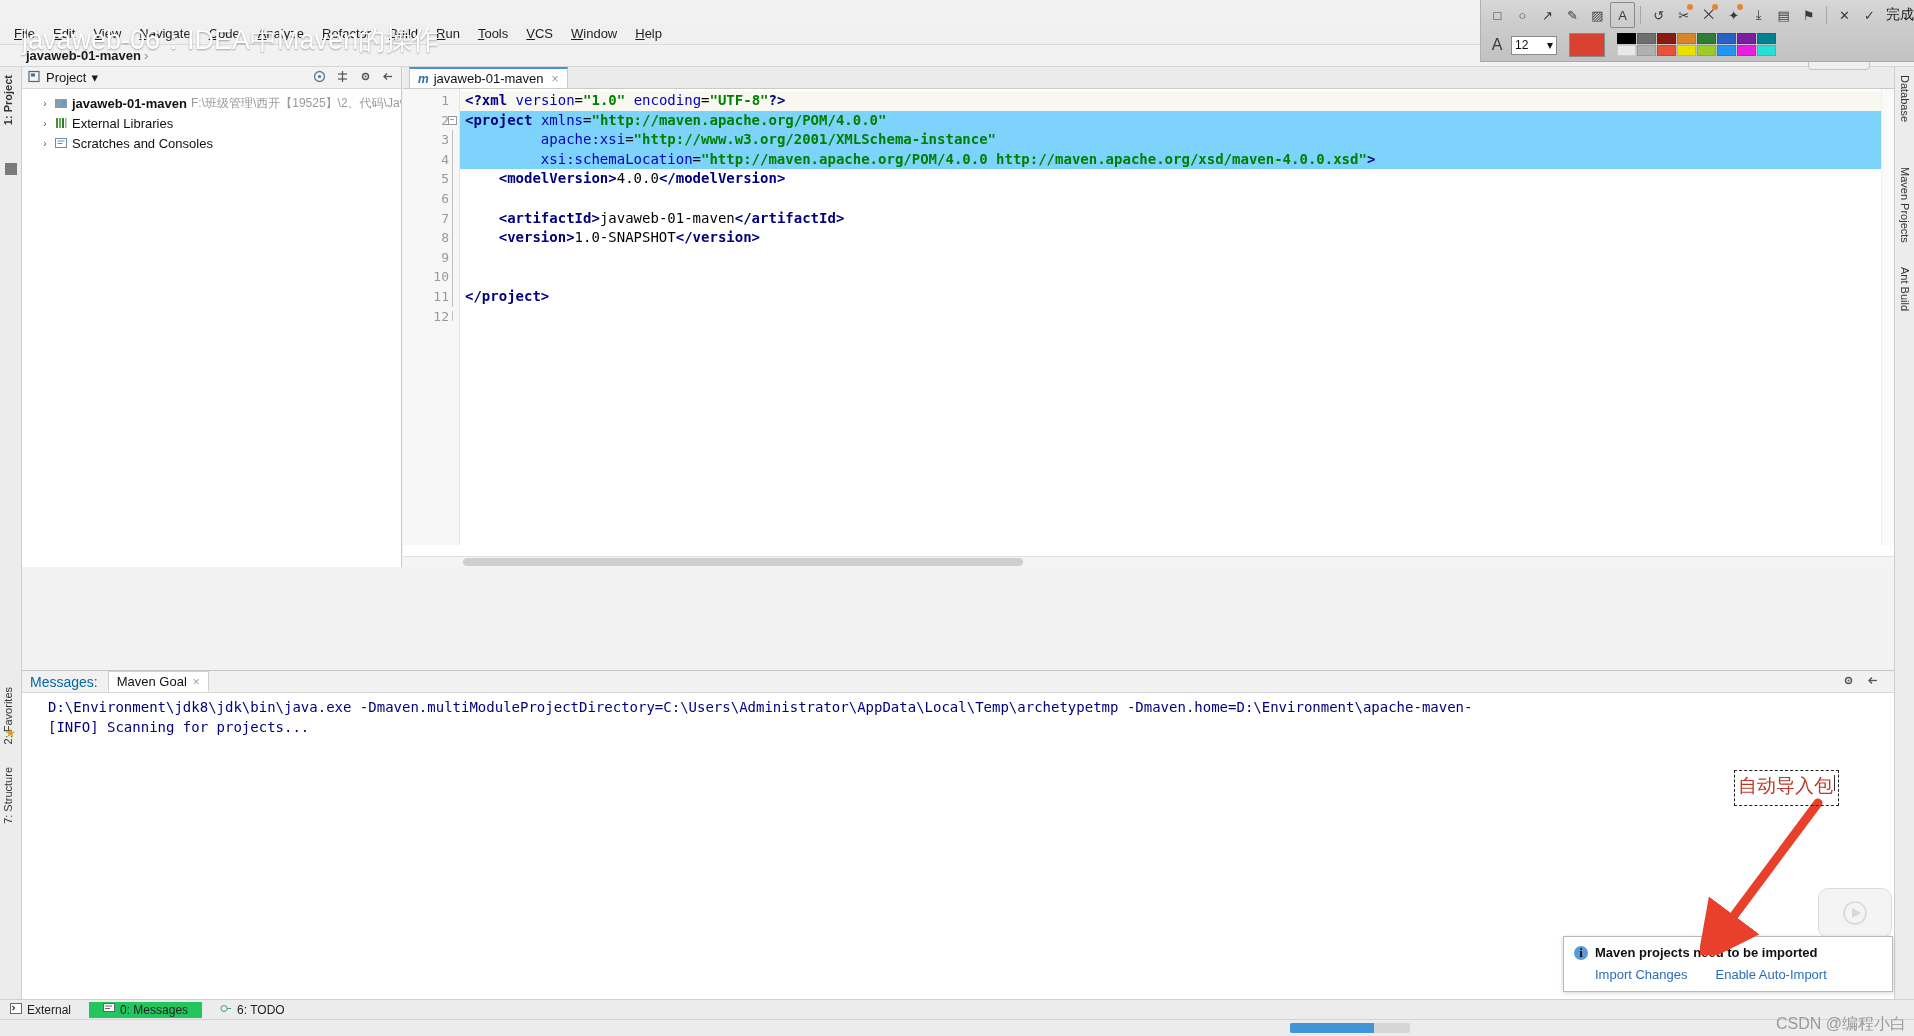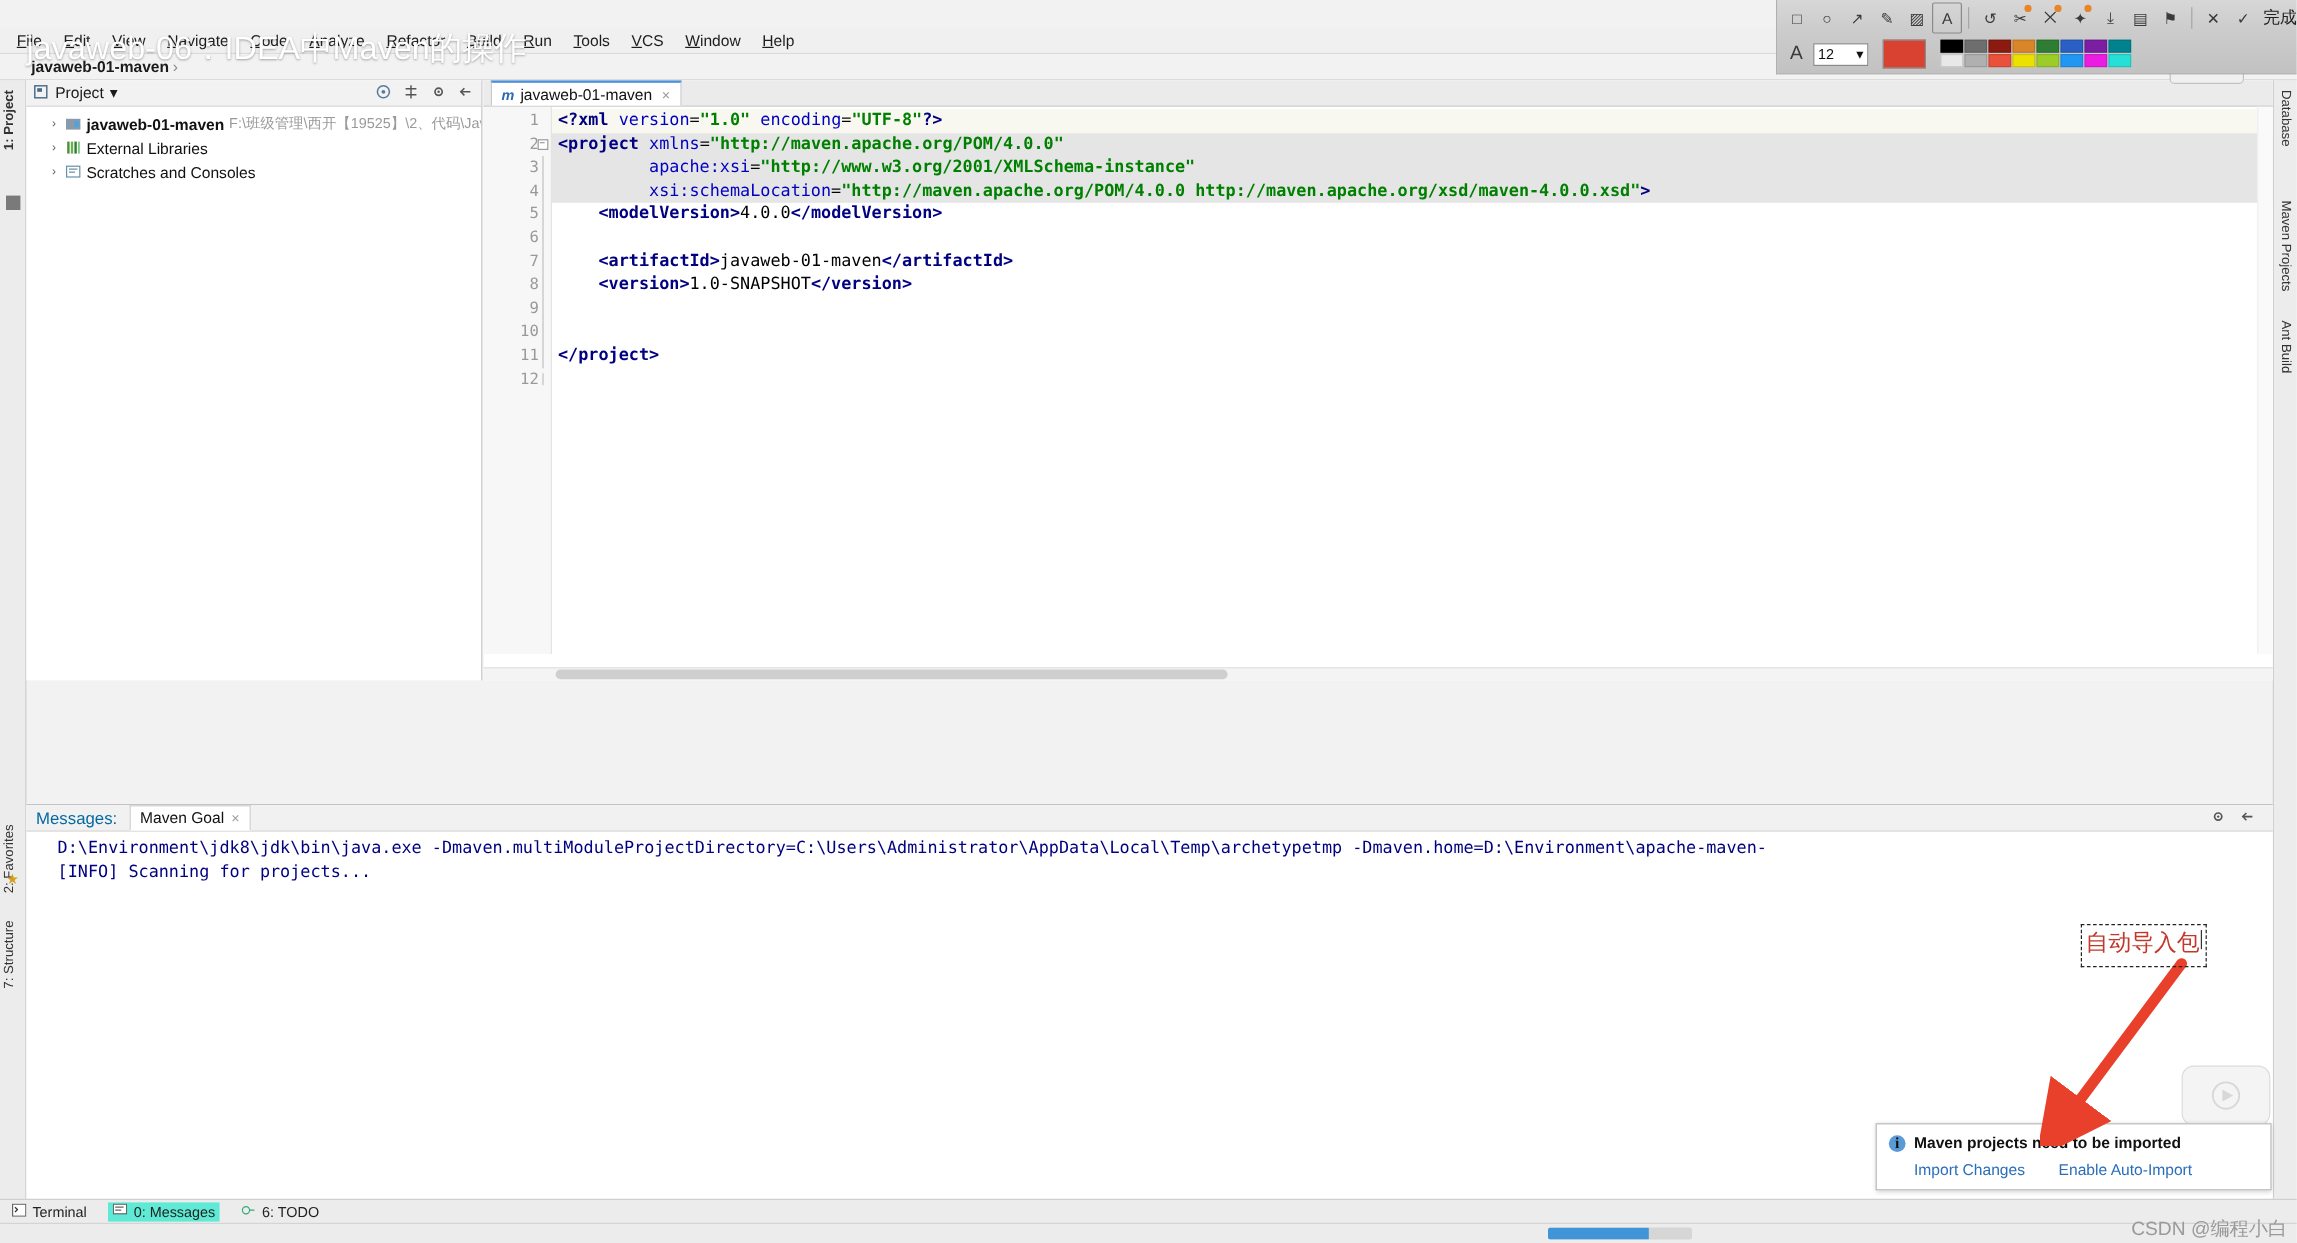--- a/index.html
+++ b/index.html
@@ -137,21 +137,21 @@
   }
   .fold-line { width:1px; background:#c0c0c0; height:19.6px; margin:0 auto; }
   .code {
     flex:1; padding-top:2px; position:relative;
     font-family:"DejaVu Sans Mono", monospace; font-size:14px;
   }
   .cline {
     height:19.6px; line-height:19.6px; white-space:pre; padding-left:5px;
   }
   .cline.hl { background:#f8f8f0; }
-  .cline.sel { background:#e5e5e5; }
+  .cline.sel { background:#7dd3fc; }
   .tg { color:#000080; font-weight:bold; }
   .at { color:#0000c0; }
   .st { color:#008000; font-weight:bold; }
   .tx { color:#000000; }
 
   
   .editor-scrollzone {
     position:absolute; right:0; top:22px; width:13px; height:456px; background:#fafafa;
     border-left:1px solid #eee;
   }
@@ -514,23 +514,23 @@
   </div>
 
   <div class="bottom-bar">
     <div class="bbtn">
       <span>
         <svg width="12" height="11" viewBox="0 0 12 11">
             <rect x="0.5" y="0.5" width="11" height="10" fill="#fff" stroke="#666"></rect>
             <polyline points="2.5,3 4.5,5 2.5,7" fill="none" stroke="#333" stroke-width="1.1"></polyline>
           </svg>
       </span>
-      <span>Terminal</span>
-    </div>
-    <div class="bbtn" style="background:#5eead4;padding:1px 4px;">
+      <span>External</span>
+    </div>
+    <div class="bbtn" style="background:#22c55e;padding:1px 14px;">
       <span>
         <svg width="12" height="11" viewBox="0 0 12 11">
             <rect x="0.5" y="0.5" width="11" height="8" fill="#fff" stroke="#666"></rect>
             <line x1="2" y1="3" x2="9" y2="3" stroke="#666"></line>
             <line x1="2" y1="5.5" x2="7" y2="5.5" stroke="#666"></line>
           </svg>
       </span>
       <span>0: Messages</span>
     </div>
     <div class="bbtn">

